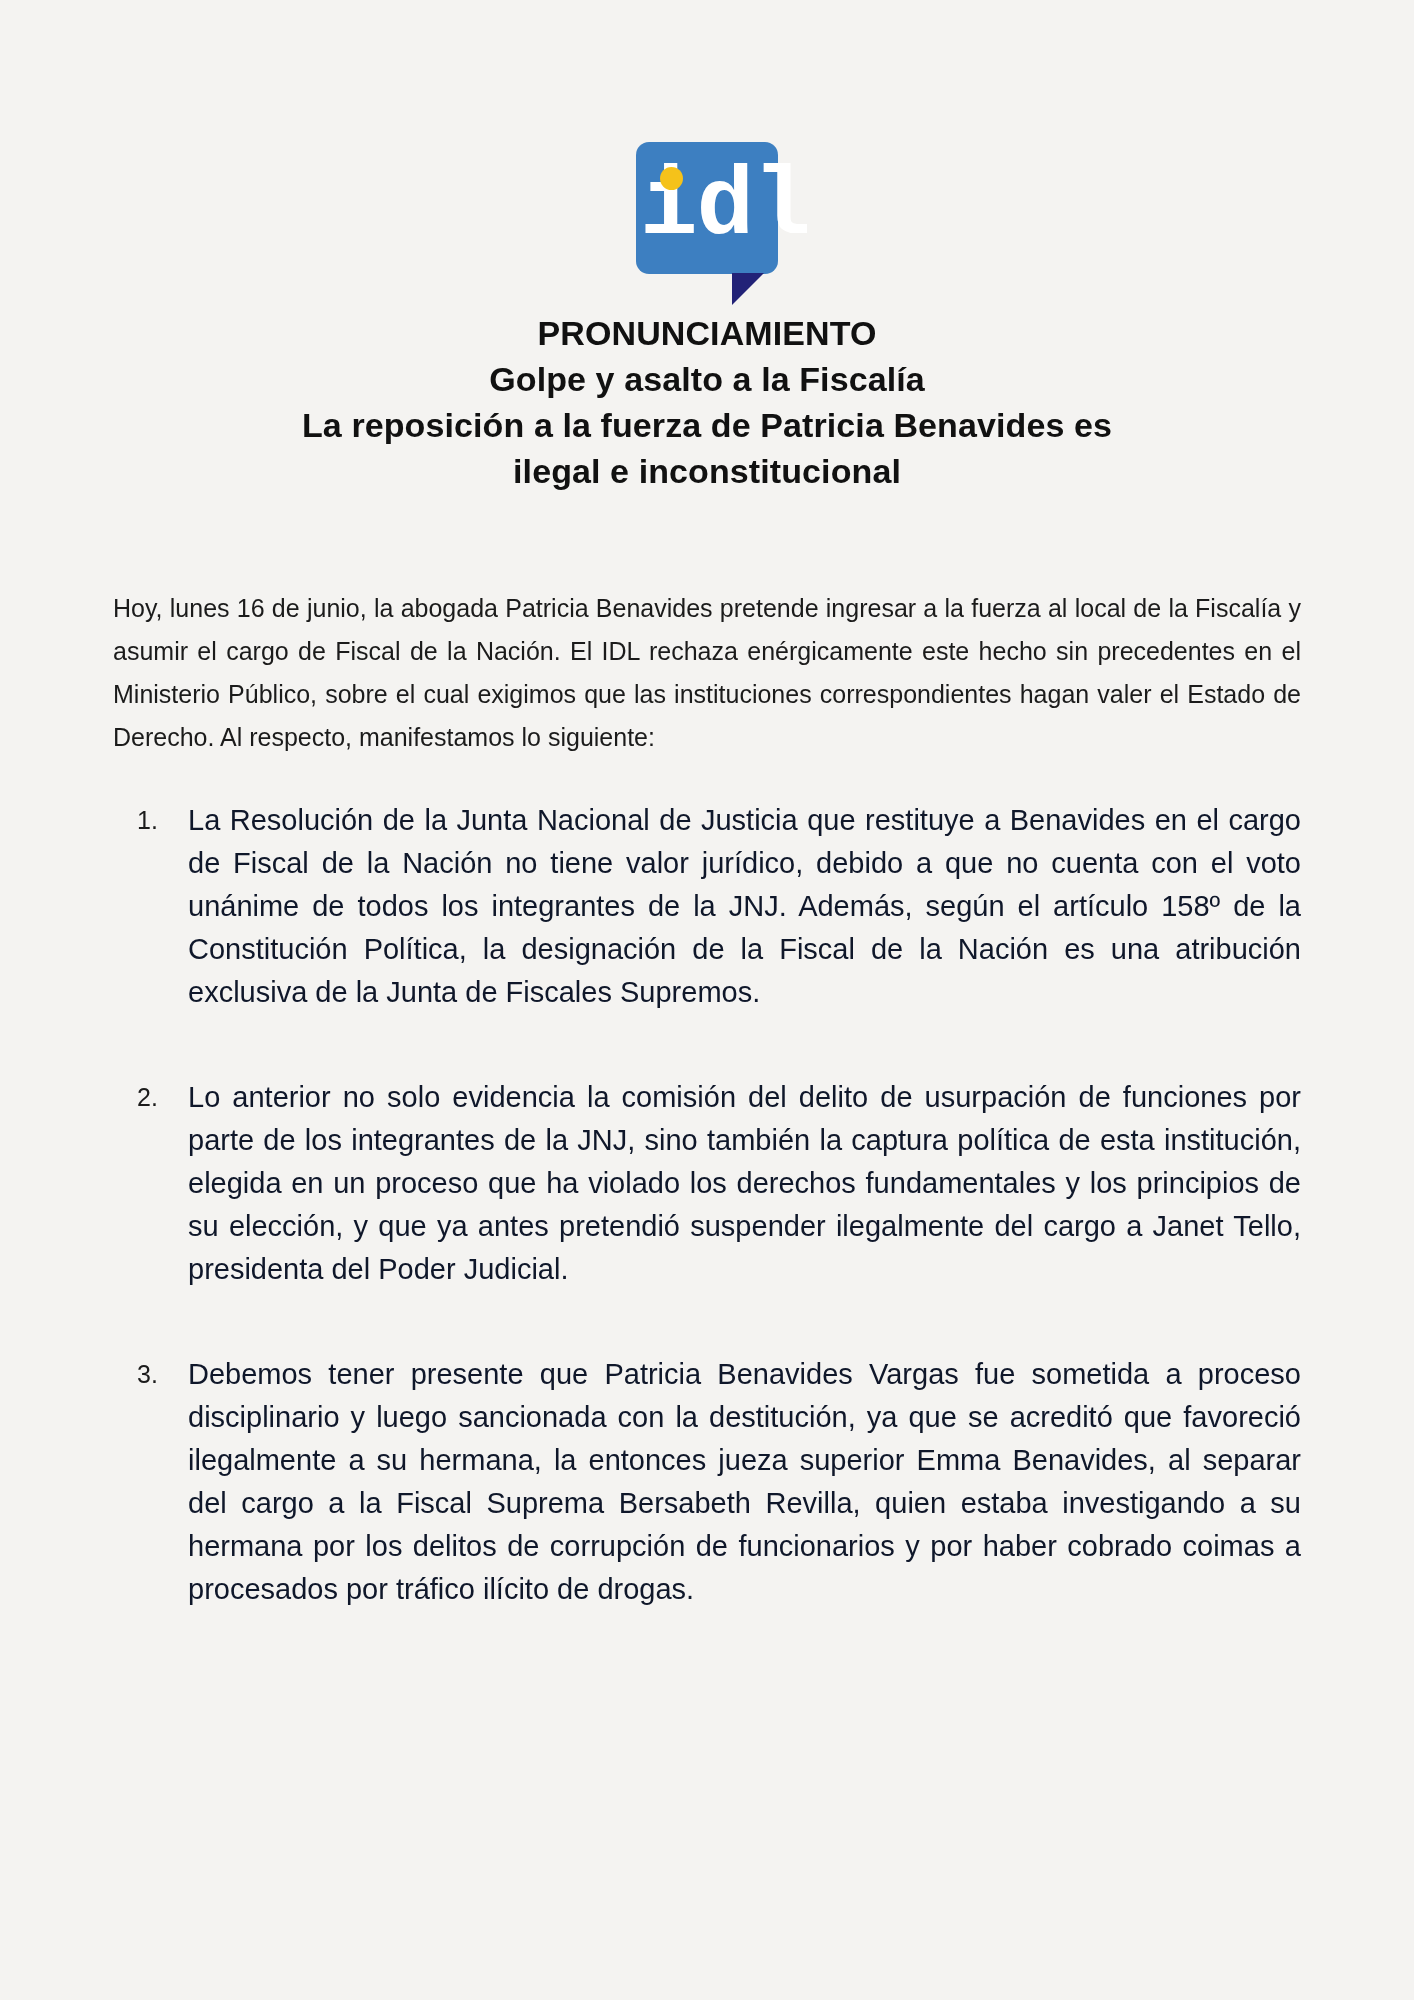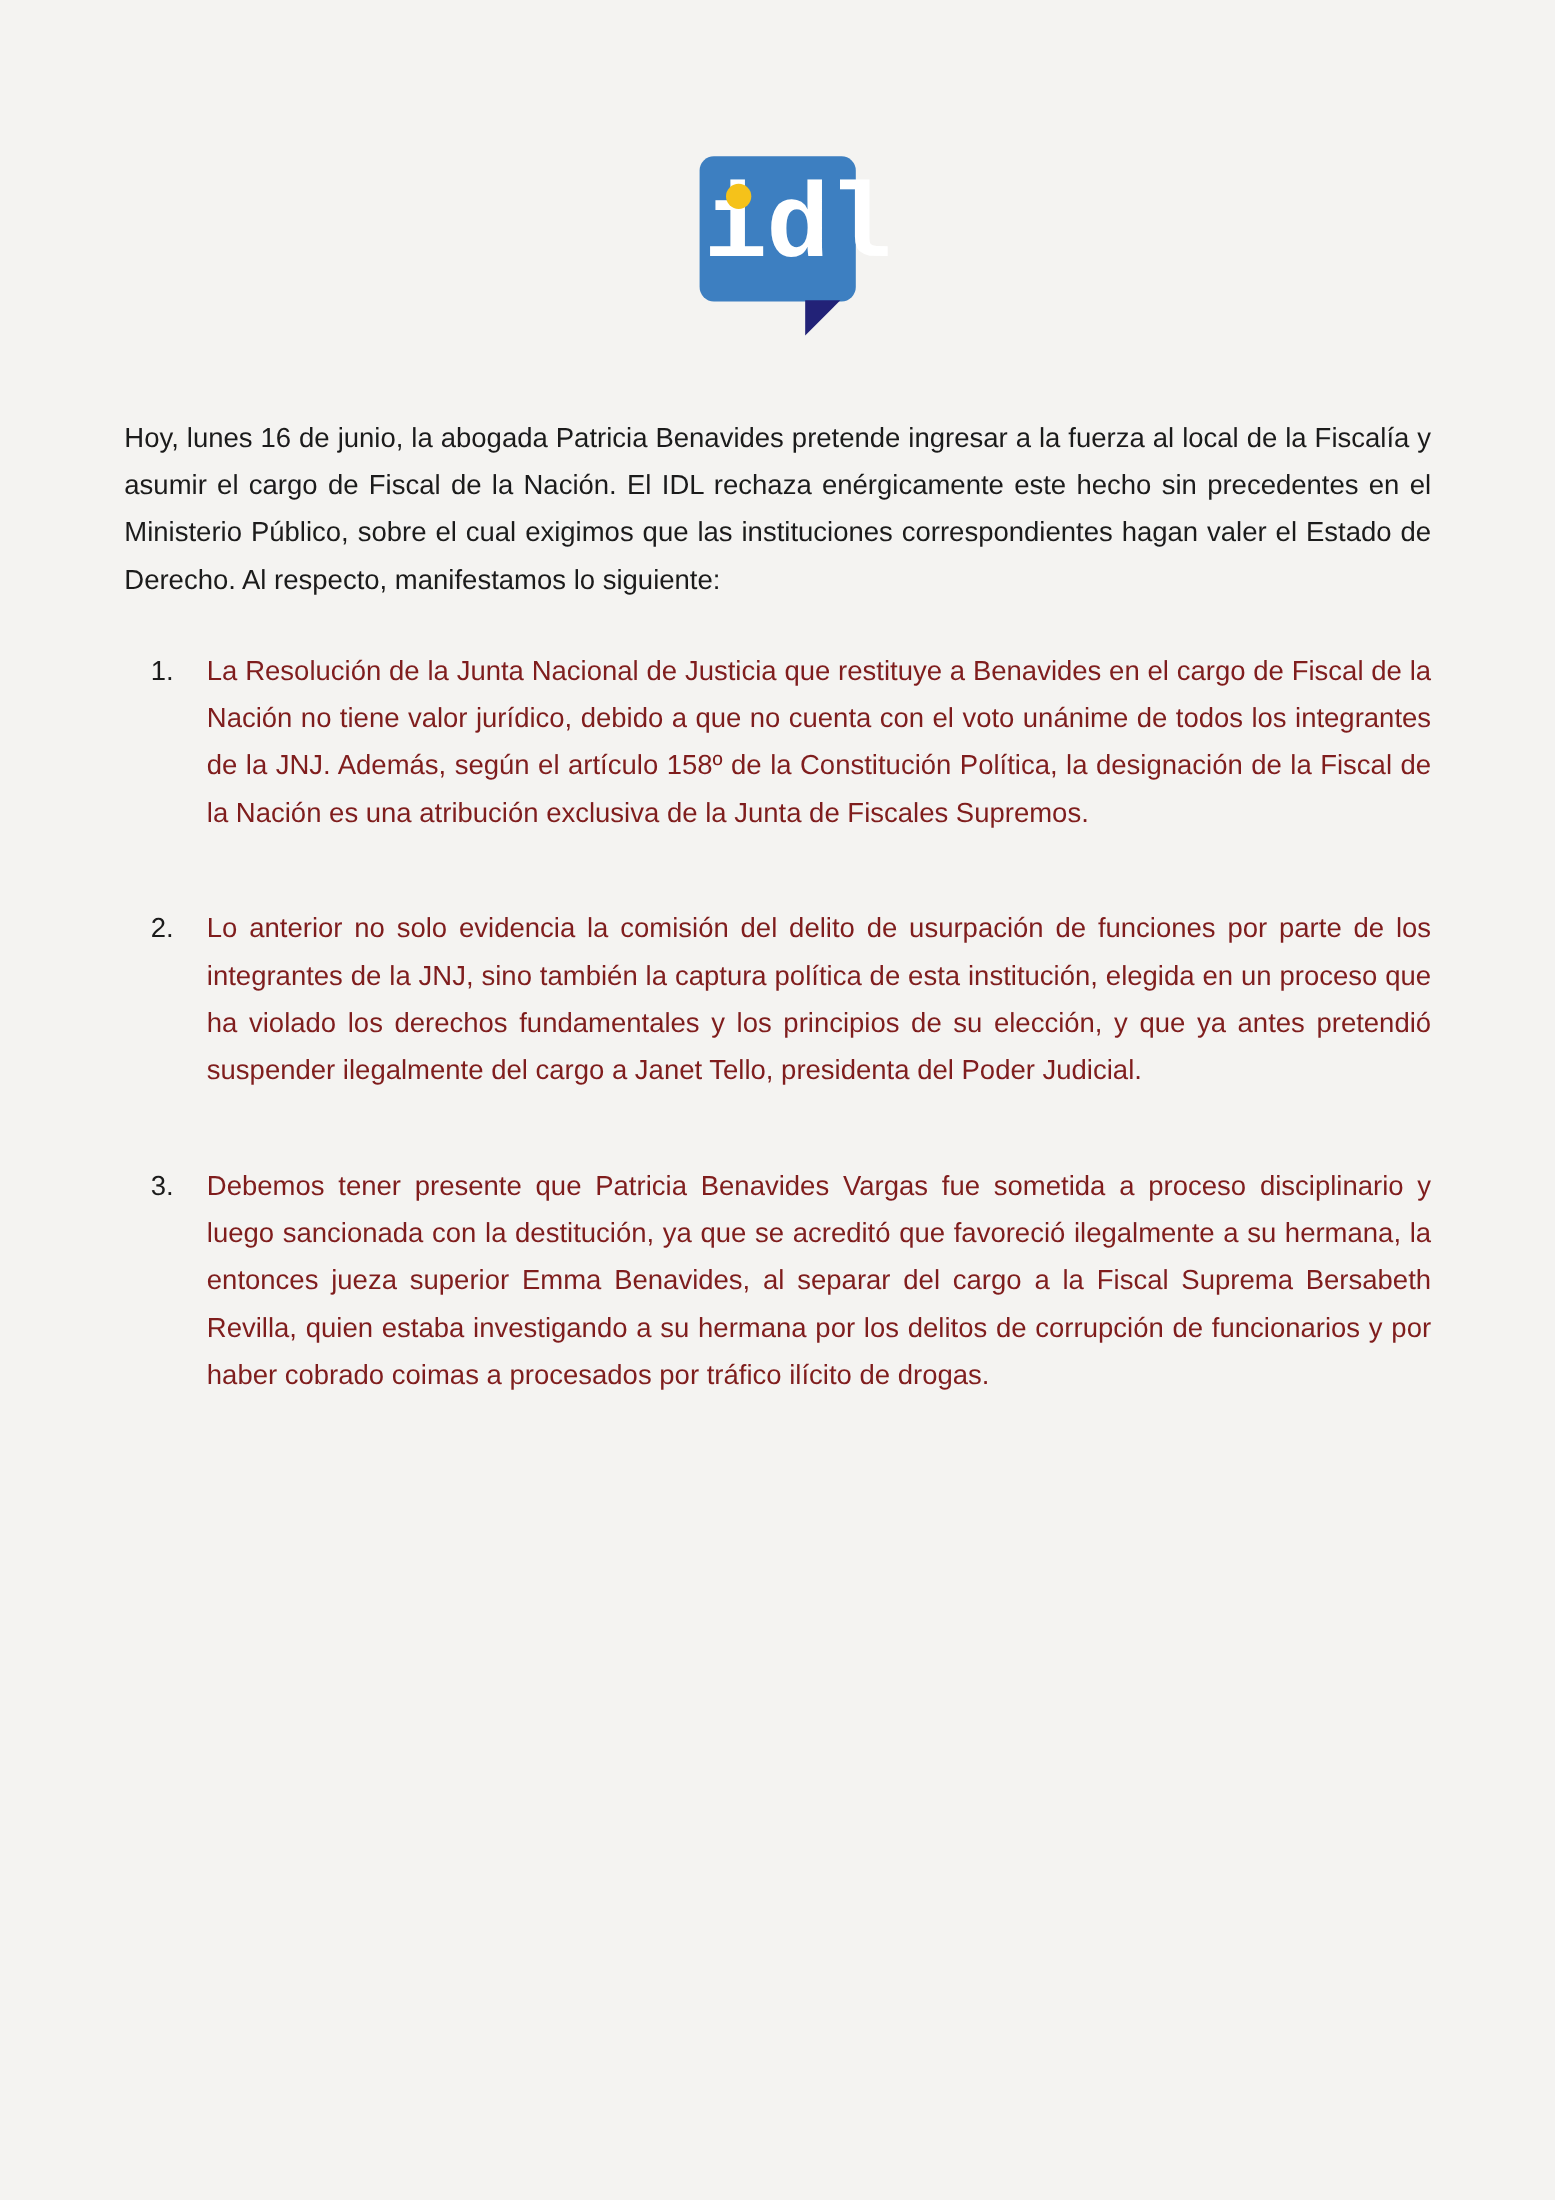--- a/index.html
+++ b/index.html
@@ -131,41 +131,47 @@
   .item-num {
     flex: 0 0 75px;
     font-size: 25px;
     line-height: 43px;
     color: #1b1b1b;
     padding-left: 24px;
     box-sizing: border-box;
   }
   .item-text {
     flex: 1 1 auto;
-    font-size: 25px;
+    font-size: 29px;
     line-height: 43px;
     text-align: justify;
     text-justify: inter-word;
-    color: #7f1d1d;
+    color: #0f172a;
   }
 </style>
 </head>
 <body>
 
 <div class="page">
 
   <div class="logo-block">
     <div class="logo">
       <div class="logo-square"></div>
       <div class="logo-tail"></div>
       <div class="logo-text">idl</div>
       <div class="logo-dot"></div>
     </div>
   </div>
 
+  <div class="title-block">
+    <span class="title-line t1">PRONUNCIAMIENTO</span>
+    <span class="title-line t2">Golpe y asalto a la Fiscalía</span>
+    <span class="title-line t3">La reposición a la fuerza de Patricia Benavides es</span>
+    <span class="title-line t4">ilegal e inconstitucional</span>
+  </div>
 
   <div class="body-block">
     <p class="intro">Hoy, lunes 16 de junio, la abogada Patricia Benavides pretende ingresar a la fuerza al local de la Fiscalía y asumir el cargo de Fiscal de la Nación. El IDL rechaza enérgicamente este hecho sin precedentes en el Ministerio Público, sobre el cual exigimos que las instituciones correspondientes hagan valer el Estado de Derecho. Al respecto, manifestamos lo siguiente:</p>
 
     <ol class="items">
       <li class="item">
         <div class="item-num">1.</div>
         <div class="item-text">La Resolución de la Junta Nacional de Justicia que restituye a Benavides en el cargo de Fiscal de la Nación no tiene valor jurídico, debido a que no cuenta con el voto unánime de todos los integrantes de la JNJ. Además, según el artículo 158º de la Constitución Política, la designación de la Fiscal de la Nación es una atribución exclusiva de la Junta de Fiscales Supremos.</div>
       </li>
       <li class="item">

